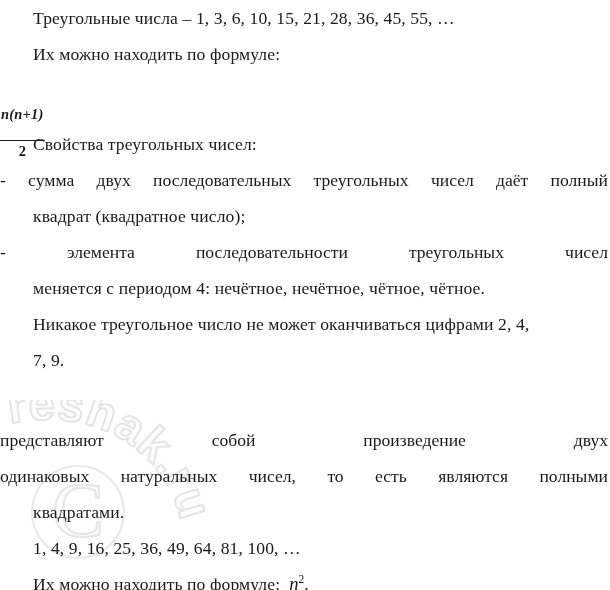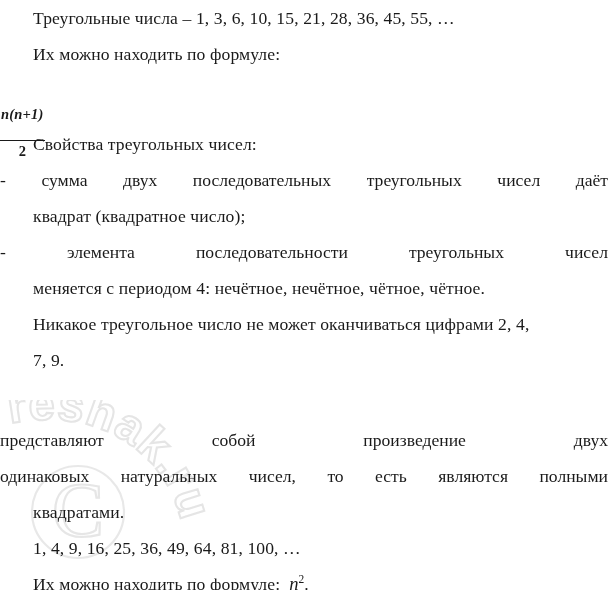--- a/index.html
+++ b/index.html
@@ -151,20 +151,21 @@
     <div class="line">Свойства треугольных чисел:</div>
 
     <div class="jline">
       <span>-</span>
       <span>сумма</span>
       <span>двух</span>
       <span>последовательных</span>
       <span>треугольных</span>
       <span>чисел</span>
       <span>даёт</span>
+      <span>полный</span>
     </div>
     <div class="line">квадрат (квадратное число);</div>
 
     <div class="jline">
       <span>-</span>
       <span>элемента</span>
       <span>последовательности</span>
       <span>треугольных</span>
       <span>чисел</span>
     </div>

